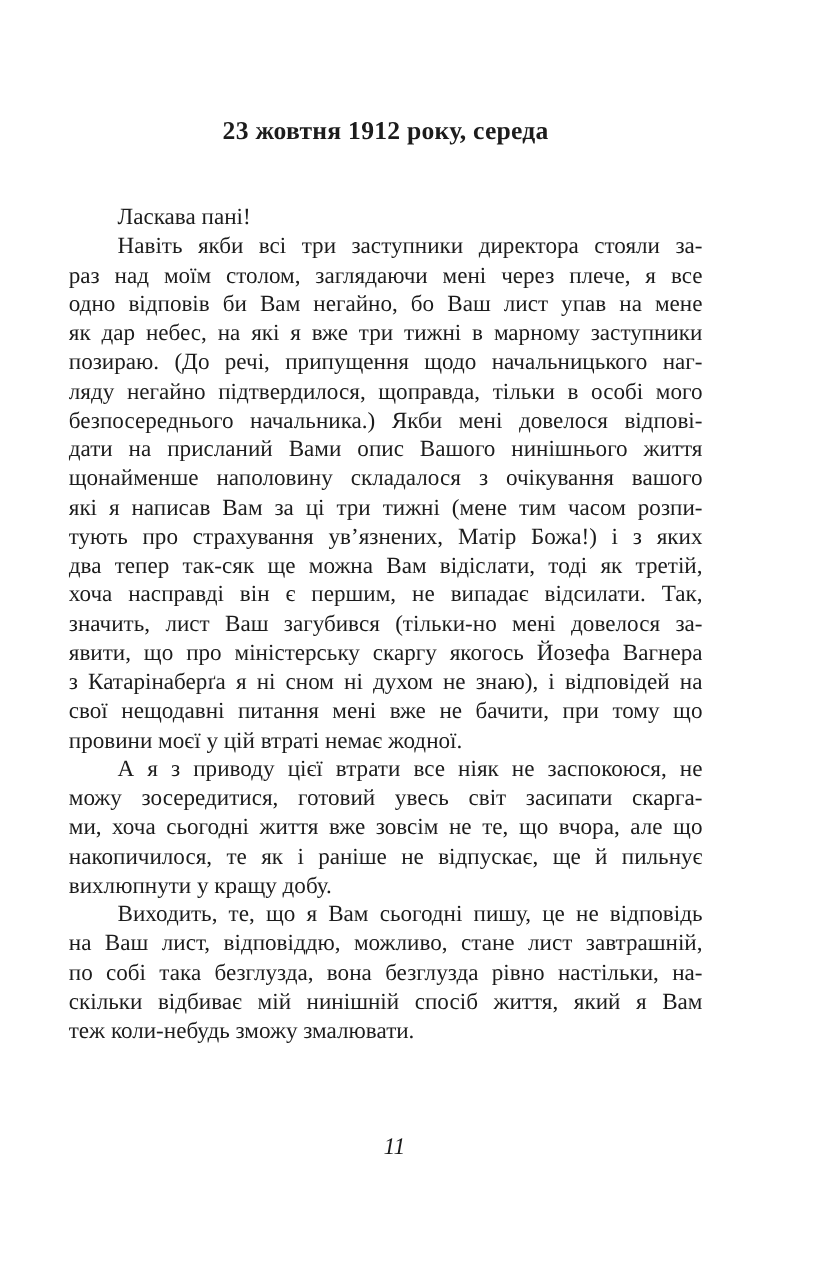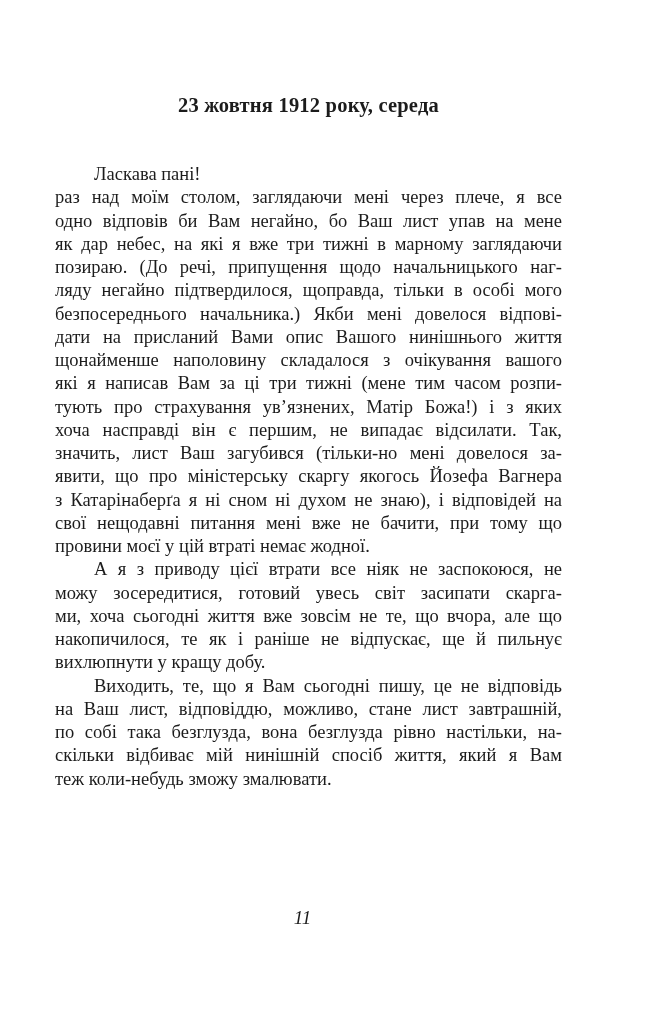--- a/index.html
+++ b/index.html
@@ -49,49 +49,51 @@
   }
   .line.indent {
     text-indent: 39px;
   }
   .line.lastline {
     text-align-last: left;
   }
   .pageno {
     position: absolute;
     top: 906px;
-    left: 49px;
+    left: 62px;
     width: 507px;
     text-align: center;
     font-size: 19px;
     font-style: italic;
     line-height: 23px;
   }
 </style>
 </head>
 <body>
 
 <div class="page">
 
   <h1 class="heading">23 жовтня 1912 року, середа</h1>
 
   <div class="letter-body">
     <div class="line indent lastline">Ласкава пані!</div>
 
   <div class="para">
+        <div class="line indent">Навіть якби всі три заступники директора стояли за-</div>
         <div class="line">раз над моїм столом, заглядаючи мені через плече, я все</div>
         <div class="line">одно відповів би Вам негайно, бо Ваш лист упав на мене</div>
-        <div class="line">як дар небес, на які я вже три тижні в марному заглядаючи</div>
+        <div class="line">як дар небес, на які я вже три тижні в марному заступники</div>
         <div class="line">позираю. (До речі, припущення щодо начальницького наг-</div>
         <div class="line">ляду негайно підтвердилося, щоправда, тільки в особі мого</div>
         <div class="line">безпосереднього начальника.) Якби мені довелося відпові-</div>
         <div class="line">дати на присланий Вами опис Вашого нинішнього життя</div>
         <div class="line">щонайменше наполовину складалося з очікування вашого</div>
         <div class="line">які я написав Вам за ці три тижні (мене тим часом розпи-</div>
         <div class="line">тують про страхування ув’язнених, Матір Божа!) і з яких</div>
+        <div class="line">два тепер так-сяк ще можна Вам відіслати, тоді як третій,</div>
         <div class="line">хоча насправді він є першим, не випадає відсилати. Так,</div>
         <div class="line">значить, лист Ваш загубився (тільки-но мені довелося за-</div>
         <div class="line">явити, що про міністерську скаргу якогось Йозефа Вагнера</div>
         <div class="line">з Катарінаберґа я ні сном ні духом не знаю), і відповідей на</div>
         <div class="line">свої нещодавні питання мені вже не бачити, при тому що</div>
         <div class="line lastline">провини моєї у цій втраті немає жодної.</div>
       </div>
       <div class="para">
         <div class="line indent">А я з приводу цієї втрати все ніяк не заспокоюся, не</div>
         <div class="line">можу зосередитися, готовий увесь світ засипати скарга-</div>

